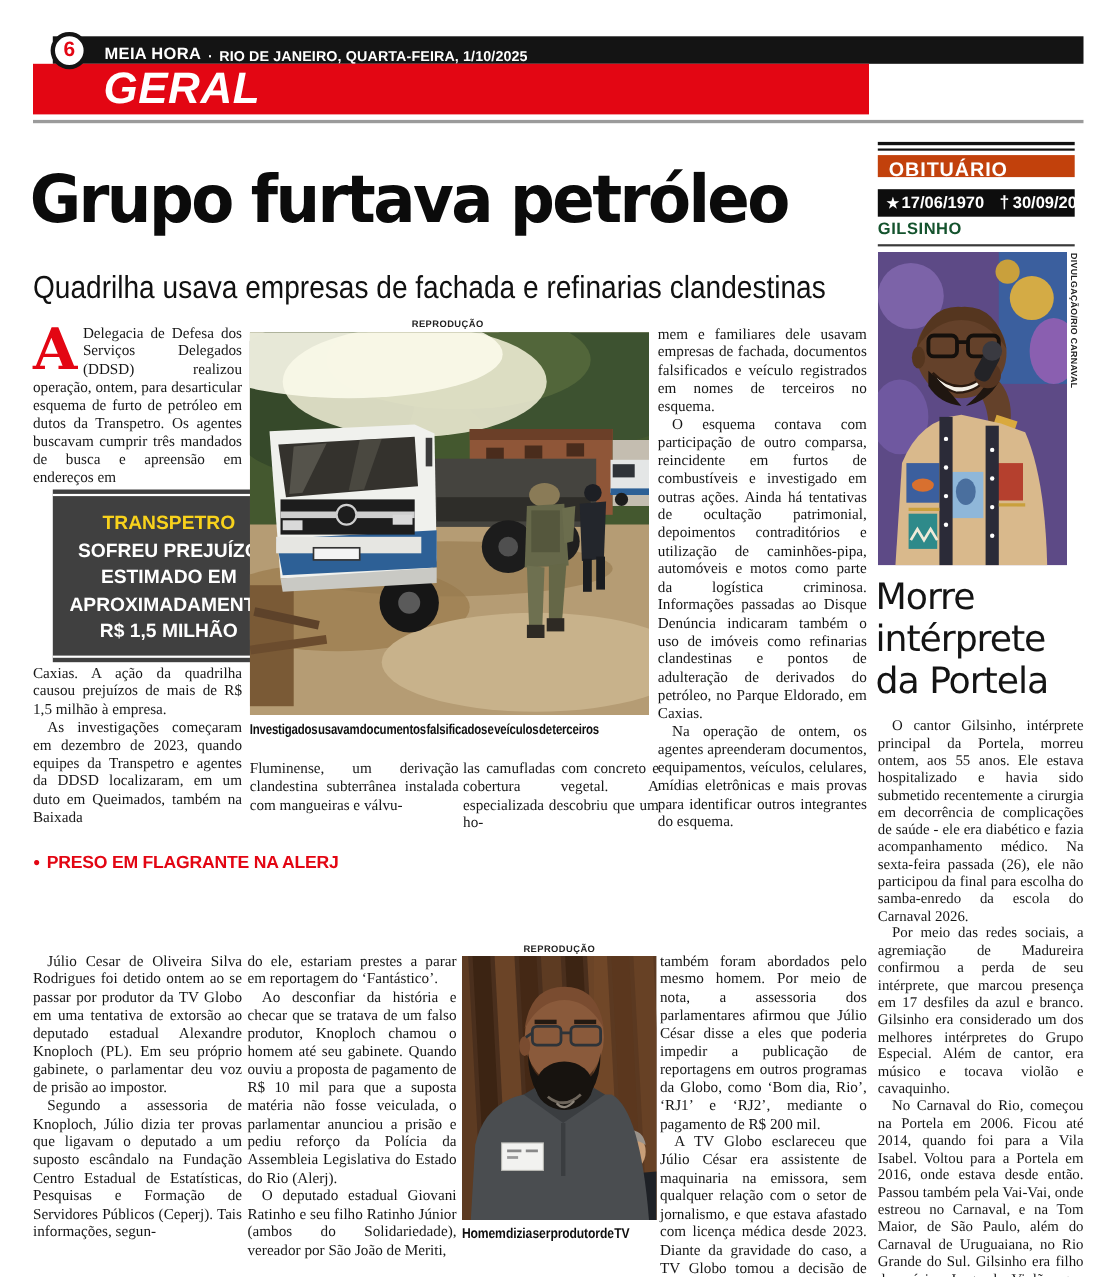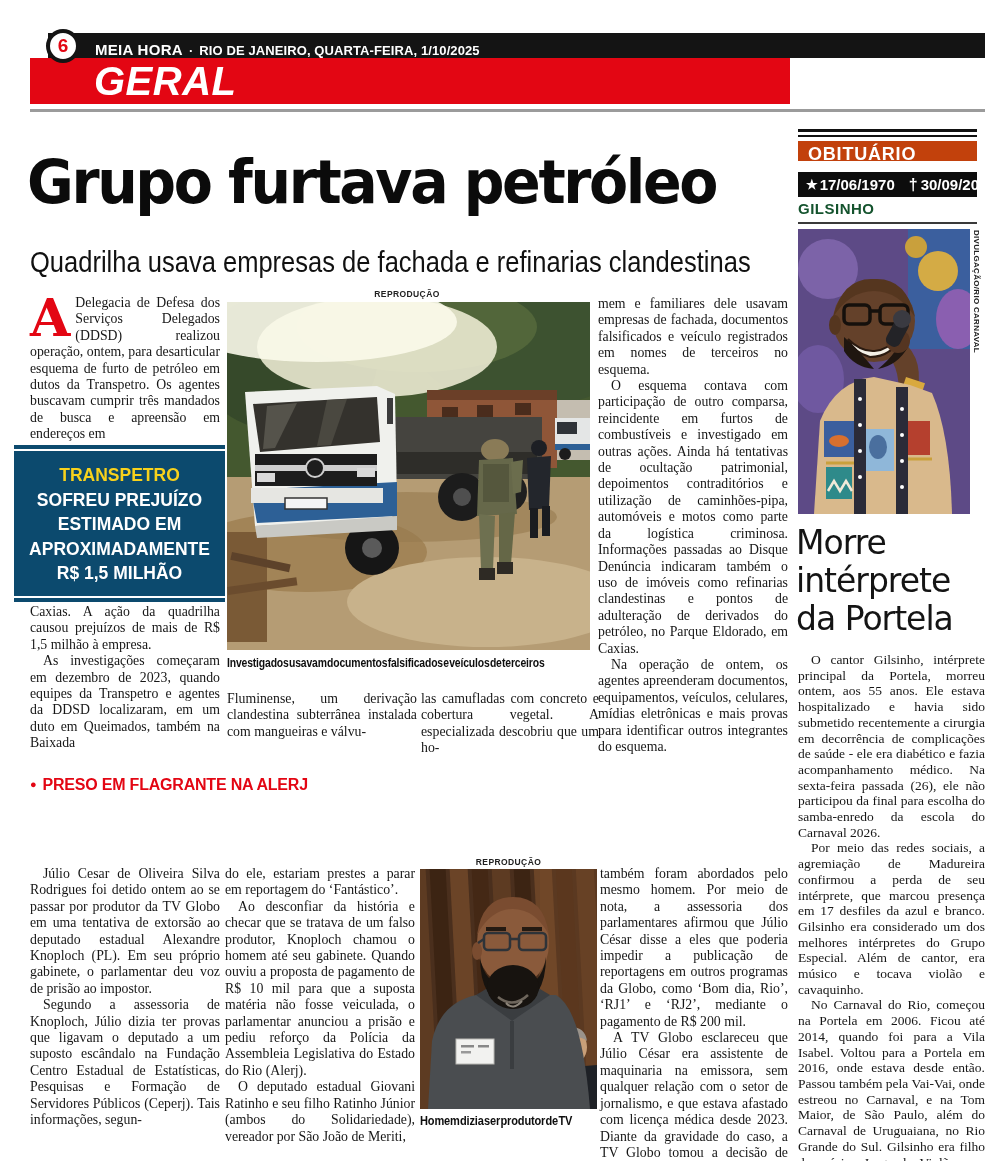--- a/index.html
+++ b/index.html
@@ -34,21 +34,21 @@
     line-height:54px;letter-spacing:-1.5px;color:#101010;white-space:nowrap;}
 
   
   .body-col{font-size:13.8px;line-height:16.4px;text-align:justify;}
   .body-col p{margin:0;text-indent:13px;}
   .body-col p.noindent{text-indent:0;}
   .dropcap{float:left;color:#e30613;font-family:"DejaVu Serif",serif;font-weight:bold;
     font-size:52px;line-height:42px;margin:2px 5px 0 0;}
 
   
-  .infobox{left:14px;top:445px;width:211px;background:#0c4a6e;padding:4px 0;box-sizing:border-box;}
+  .infobox{left:48px;top:445px;width:211px;background:#404040;padding:4px 0;box-sizing:border-box;}
   .infobox-inner{border-top:2px solid #fff;border-bottom:2px solid #fff;padding:12px 4px 10px;
     text-align:center;font-family:"Liberation Sans",sans-serif;font-weight:bold;
     font-size:17.5px;line-height:24.5px;color:#fff;}
   .infobox-hl{color:#f8d21c;display:block;}
 
   
   .photo{overflow:hidden;}
   .photo svg{display:block;width:100%;height:100%;}
   .credit{font-family:"Liberation Sans",sans-serif;font-weight:bold;font-size:8.5px;
     letter-spacing:.4px;color:#222;text-align:center;}

